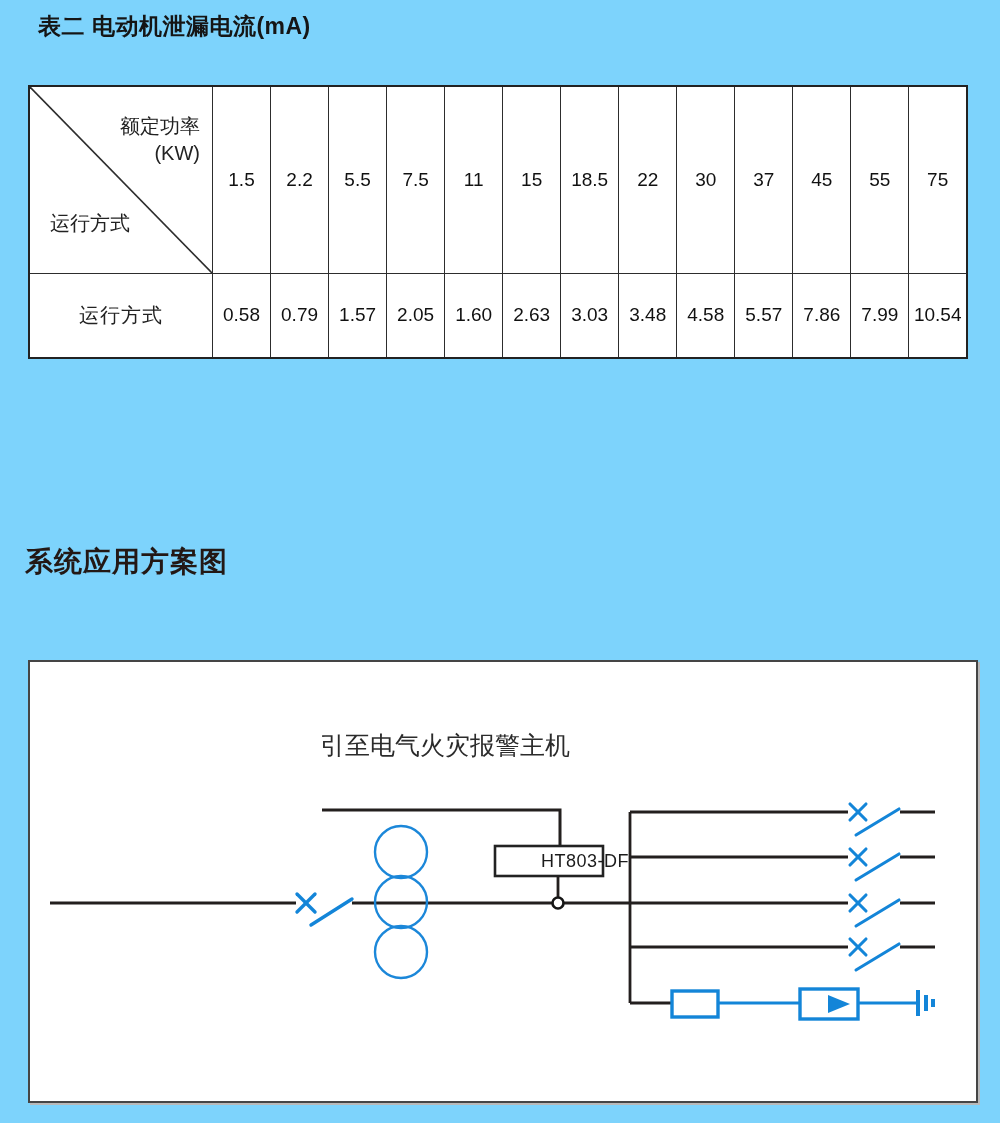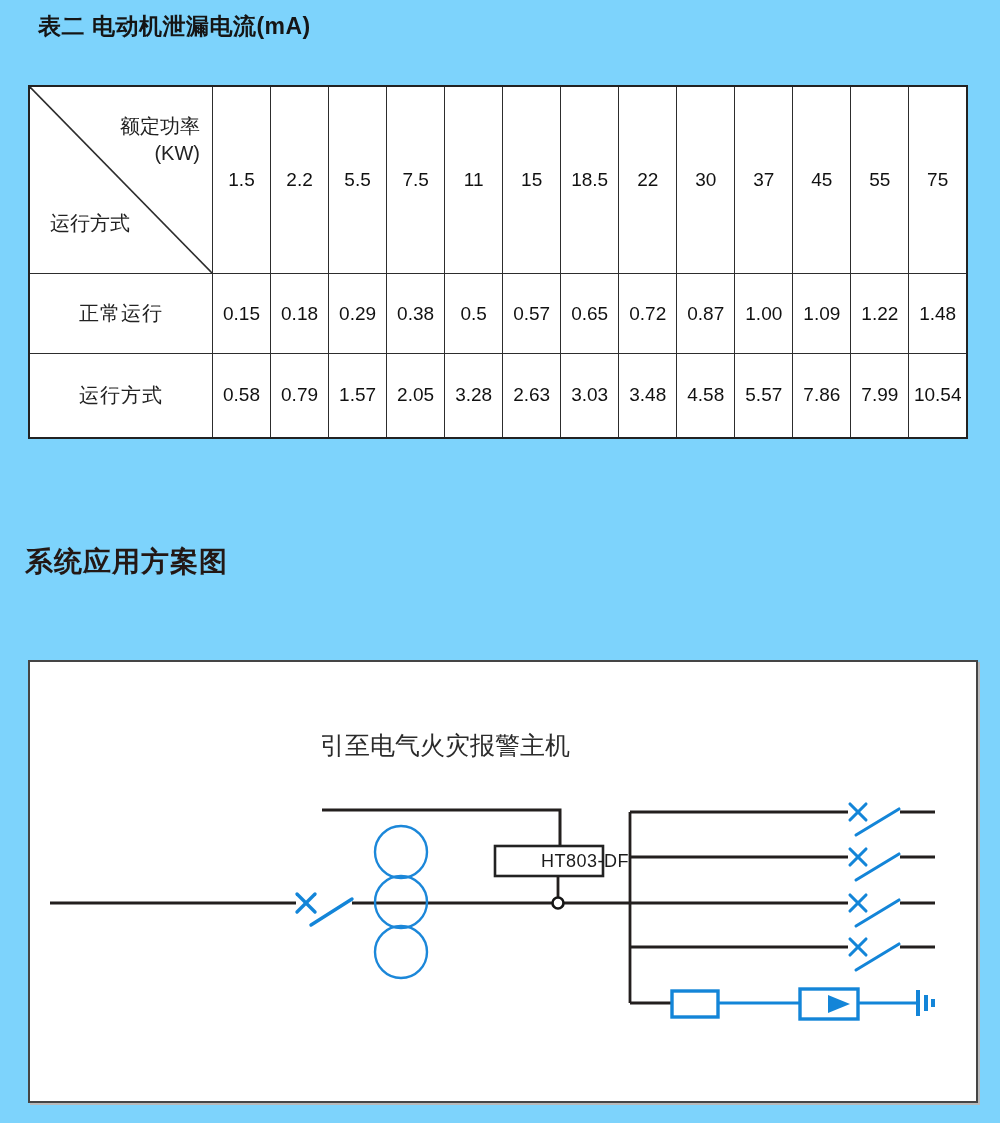--- a/index.html
+++ b/index.html
@@ -81,42 +81,26 @@
           <td class="val">22</td>
           <td class="val">30</td>
           <td class="val">37</td>
           <td class="val">45</td>
           <td class="val">55</td>
           <td class="val">75</td>
         </tr>
     </thead>
     <tbody>
         <tr>
-          <td class="rowlabel">正常运行</td>
-          <td class="val">0.15</td>
-          <td class="val">0.18</td>
-          <td class="val">0.29</td>
-          <td class="val">0.38</td>
-          <td class="val">0.5</td>
-          <td class="val">0.57</td>
-          <td class="val">0.65</td>
-          <td class="val">0.72</td>
-          <td class="val">0.87</td>
-          <td class="val">1.00</td>
-          <td class="val">1.09</td>
-          <td class="val">1.22</td>
-          <td class="val">1.48</td>
-        </tr>
-        <tr>
           <td class="rowlabel">运行方式</td>
           <td class="val">0.58</td>
           <td class="val">0.79</td>
           <td class="val">1.57</td>
           <td class="val">2.05</td>
-          <td class="val">3.28</td>
+          <td class="val">1.60</td>
           <td class="val">2.63</td>
           <td class="val">3.03</td>
           <td class="val">3.48</td>
           <td class="val">4.58</td>
           <td class="val">5.57</td>
           <td class="val">7.86</td>
           <td class="val">7.99</td>
           <td class="val">10.54</td>
         </tr>
       </tbody>

